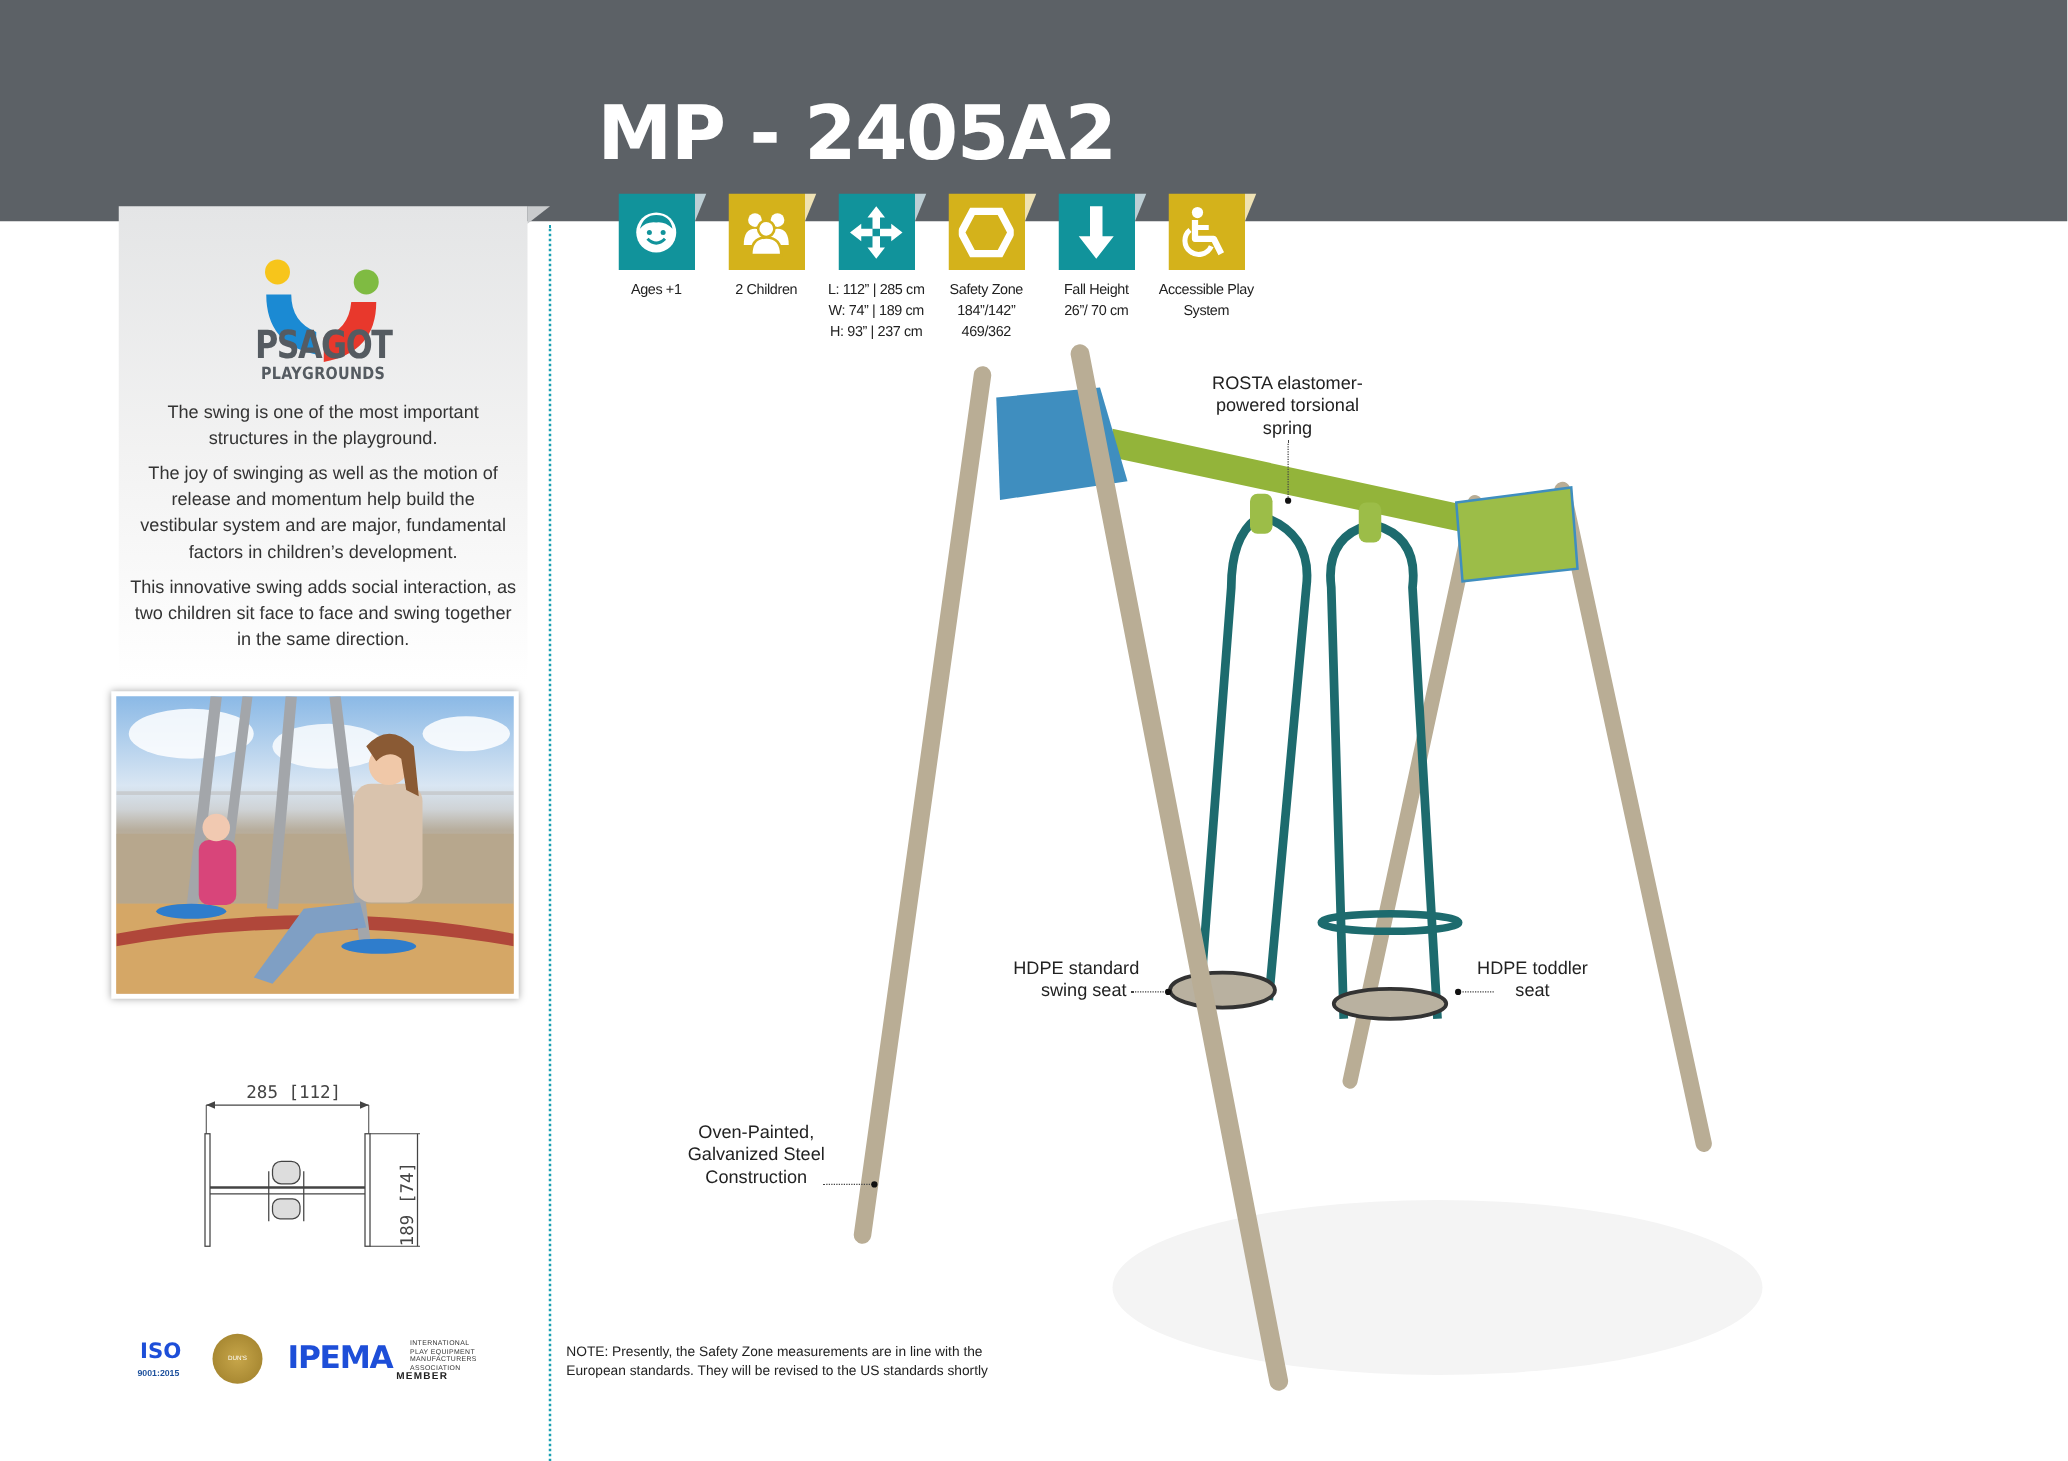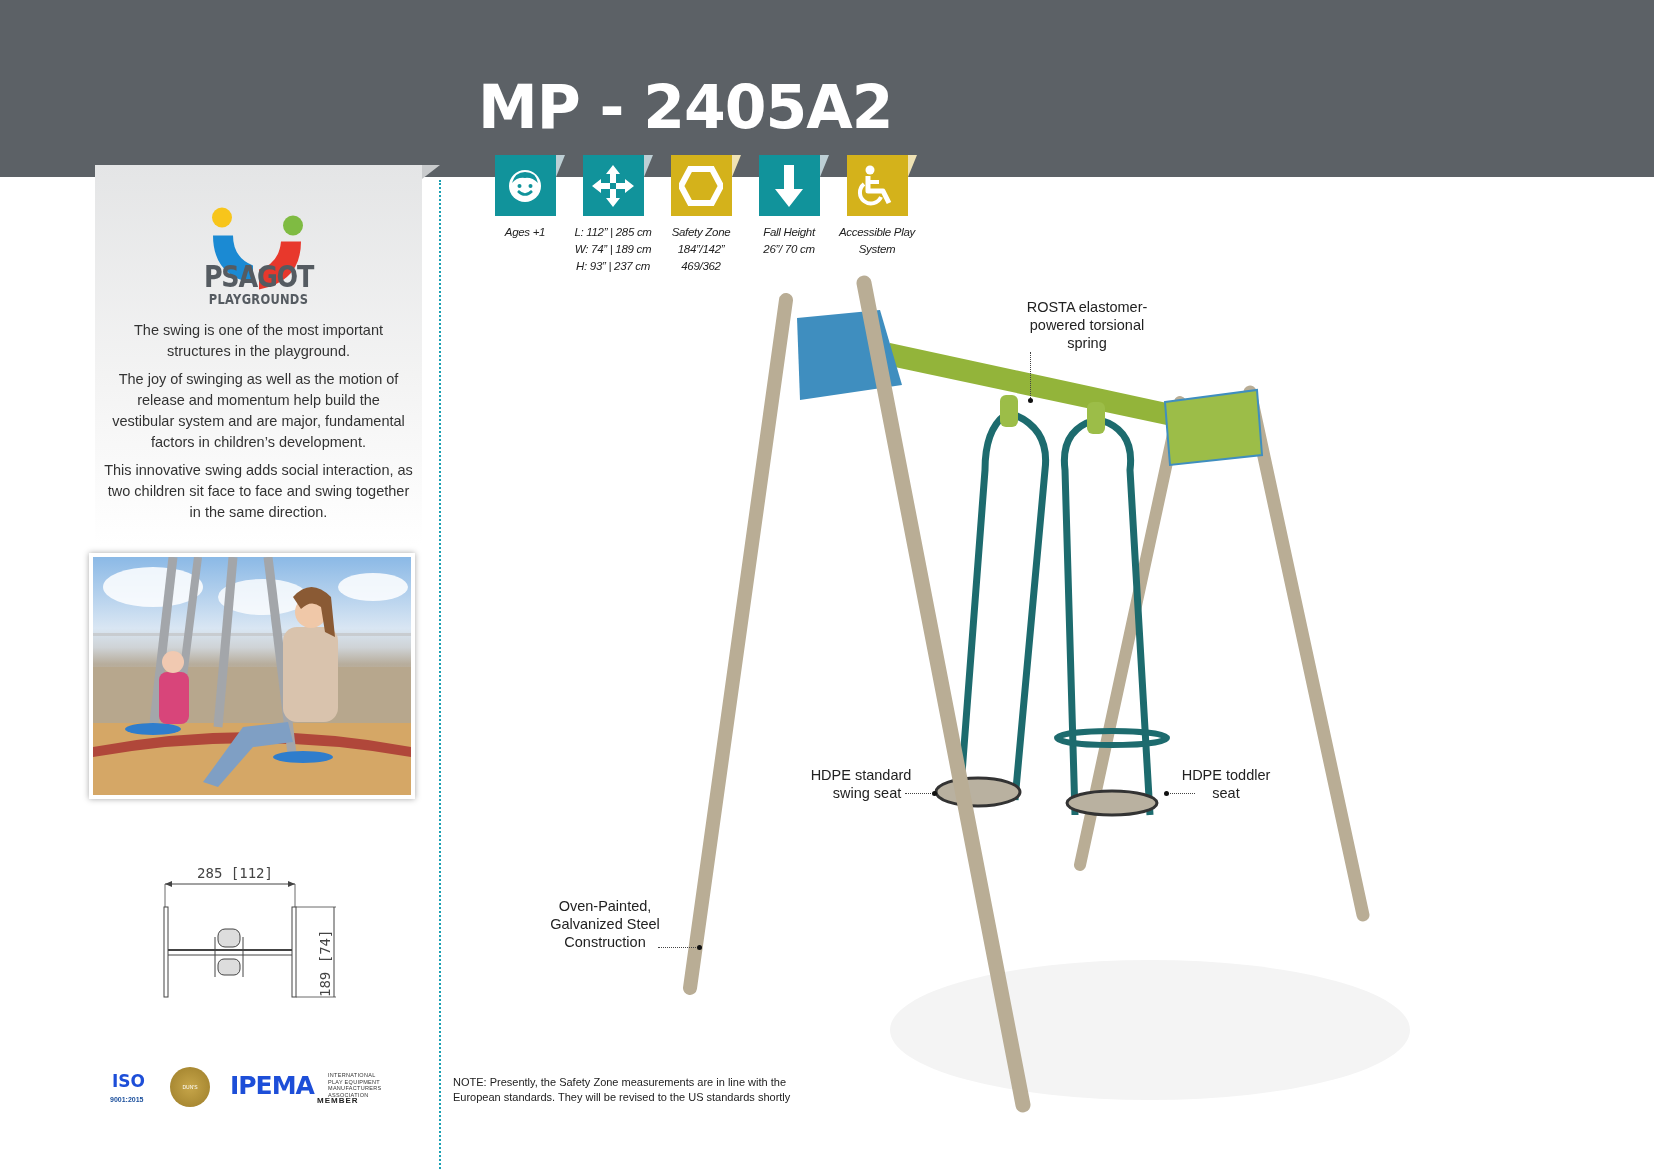--- a/index.html
+++ b/index.html
@@ -3,21 +3,21 @@
 <meta charset="utf-8">
 <style>
   * { box-sizing: border-box; margin: 0; padding: 0; }
   html, body { width: 1654px; height: 1169px; overflow: hidden; background: #ffffff; }
   body { position: relative; font-family: "Liberation Sans", sans-serif; color: #333; }
 
   .header-band { position: absolute; left: 0; top: 0; width: 1654px; height: 177px; background: #5c6166; }
   .title { position: absolute; left: 478px; top: 72px; font-family: "DejaVu Sans", sans-serif; font-weight: bold; font-size: 60px; color: #fff; letter-spacing: -1px; }
 
   .icons { position: absolute; left: 481px; top: 155px; display: flex; }
-  .spec { width: 88px; display: flex; flex-direction: column; align-items: center; font-style: italic; }
+  .spec { width: 88px; display: flex; flex-direction: column; align-items: center; }
   .spec .tile { position: relative; width: 61px; height: 61px; display: flex; align-items: center; justify-content: center; }
   .spec .tile::after { content: ""; position: absolute; right: -9px; top: 0; width: 0; height: 0;
      border-left: 9px solid rgba(200,220,225,0.9); border-bottom: 22px solid transparent; }
   .spec .tile.gold::after { border-left-color: #efe2b4; }
   .teal { background: #11939b; }
   .gold { background: #d4b21b; }
   .spec .label { margin-top: 8px; font-size: 11.5px; line-height: 17px; color: #222; text-align: center; white-space: nowrap; font-family: "Liberation Sans", sans-serif; letter-spacing: -0.3px; }
 
   .left-panel { position: absolute; left: 95px; top: 165px; width: 327px; height: 380px;
      background: linear-gradient(#e4e5e6 0%, #f3f3f3 55%, #ffffff 100%); }
@@ -67,20 +67,35 @@
       <svg width="40" height="40" viewBox="0 0 40 40">
         <circle cx="20" cy="20" r="16" fill="#fff"></circle>
         <path d="M7 17 Q10 6 20 6 Q31 6 33 17 Q27 11 20 12 Q12 11 7 17Z" fill="#11939b"></path>
         <circle cx="14.5" cy="20" r="2" fill="#11939b"></circle>
           <circle cx="25.5" cy="20" r="2" fill="#11939b"></circle>
         <path d="M13 25 Q20 32 27 25" stroke="#11939b" stroke-width="2.5" fill="none"></path>
       </svg>
     </div>
     <div class="label">
         <div>Ages +1</div>
+      </div>
+  </div>
+  <div class="spec">
+    <div class="tile gold">
+      <svg width="42" height="40" viewBox="0 0 42 40">
+        <circle cx="12" cy="10" r="5.5" fill="#fff"></circle>
+          <circle cx="30" cy="10" r="5.5" fill="#fff"></circle>
+        <path d="M3 30 Q3 17 12 17 Q18 17 19 22 L19 30Z" fill="#fff"></path>
+        <path d="M39 30 Q39 17 30 17 Q24 17 23 22 L23 30Z" fill="#fff"></path>
+        <circle cx="21" cy="17" r="6.5" fill="#fff" stroke="#d4b21b" stroke-width="2"></circle>
+        <path d="M9 38 Q9 24 21 24 Q33 24 33 38Z" fill="#fff" stroke="#d4b21b" stroke-width="2"></path>
+      </svg>
+    </div>
+    <div class="label">
+        <div>2 Children</div>
       </div>
   </div>
   <div class="spec">
     <div class="tile teal">
       <svg width="46" height="46" viewBox="0 0 46 46">
         <g fill="#fff">
           <path d="M23 2 L30 11 L26 11 L26 20 L20 20 L20 11 L16 11Z"></path>
           <path d="M23 44 L30 35 L26 35 L26 26 L20 26 L20 35 L16 35Z"></path>
           <path d="M2 23 L11 16 L11 20 L20 20 L20 26 L11 26 L11 30Z"></path>
           <path d="M44 23 L35 16 L35 20 L26 20 L26 26 L35 26 L35 30Z"></path>
@@ -237,21 +252,21 @@
   <path d="M1100 420 Q1135 430 1130 470 L1150 815" stroke="#1d6b6e" stroke-width="7" fill="none"></path>
   <ellipse cx="1112" cy="738" rx="55" ry="7" fill="none" stroke="#1d6b6e" stroke-width="6"></ellipse>
   <ellipse cx="978" cy="792" rx="42" ry="14" fill="#b9b1a0" stroke="#333" stroke-width="3"></ellipse>
   <ellipse cx="1112" cy="803" rx="45" ry="12" fill="#b9b1a0" stroke="#333" stroke-width="3"></ellipse>
   <rect x="1000" y="395" width="18" height="32" rx="6" fill="#9cbd48"></rect>
   <rect x="1087" y="402" width="18" height="32" rx="6" fill="#9cbd48"></rect>
 
   <line x1="864" y1="283" x2="1023" y2="1105" stroke="#b9ad95" stroke-width="15" stroke-linecap="round"></line>
 </svg>
 
-<div class="callout" style="left:1012px; top:298px; width:150px;">
+<div class="callout" style="left:955px; top:298px; width:150px;">
   <div>ROSTA elastomer-</div>
     <div>powered torsional</div>
     <div>spring</div>
 </div>
 <div class="dots-v" style="left:1030px; top:352px; height:48px;"></div>
 <div class="pin" style="left:1028px; top:398px;"></div>
 
 <div class="callout" style="left:800px; top:766px; width:122px;">
   <div>HDPE standard</div>
     <div style="padding-left:12px;">swing seat</div>

